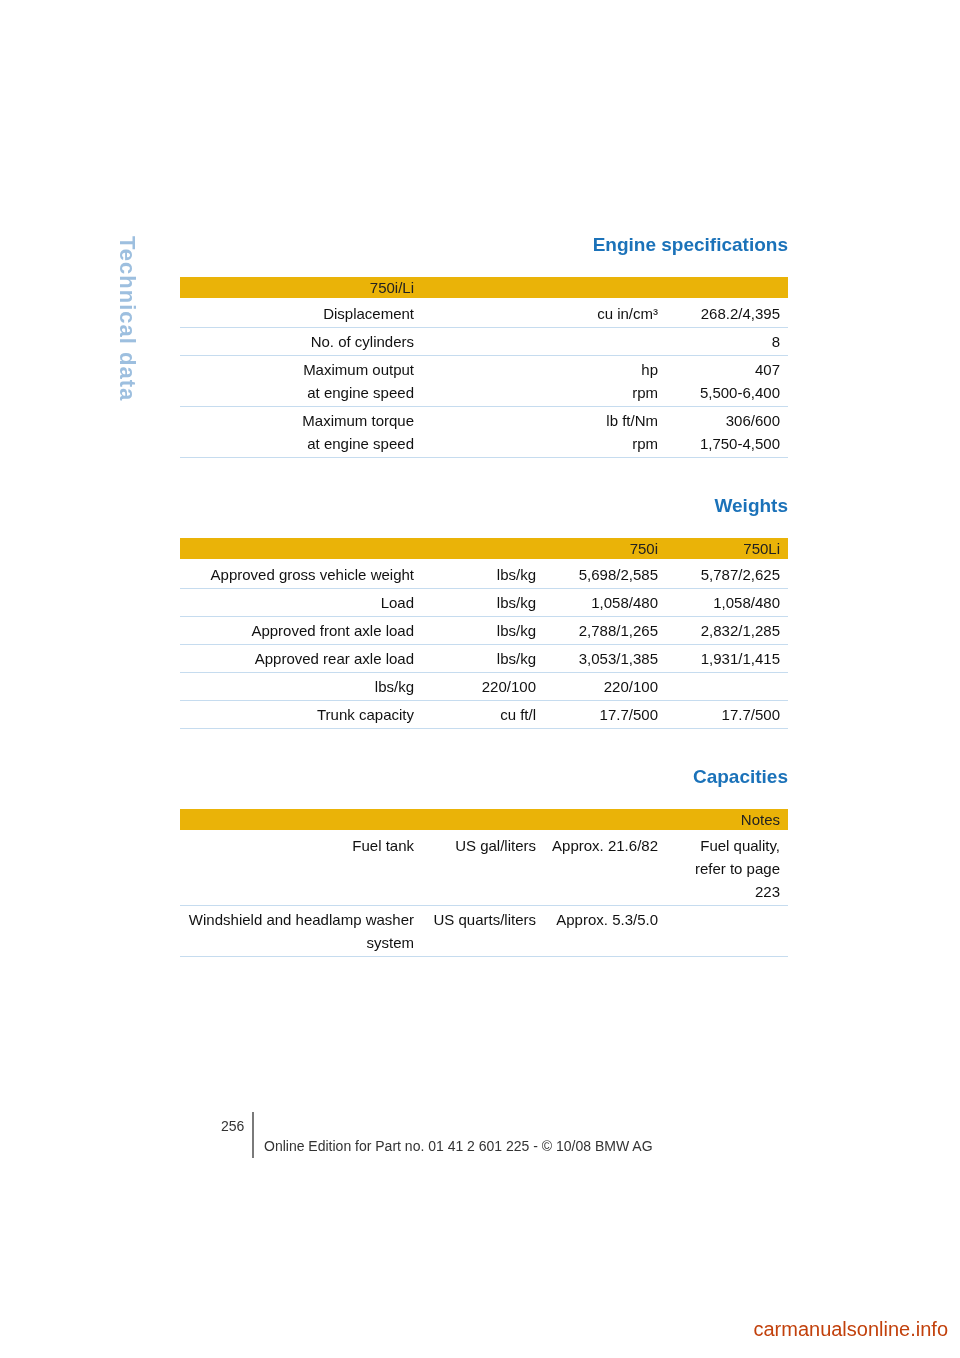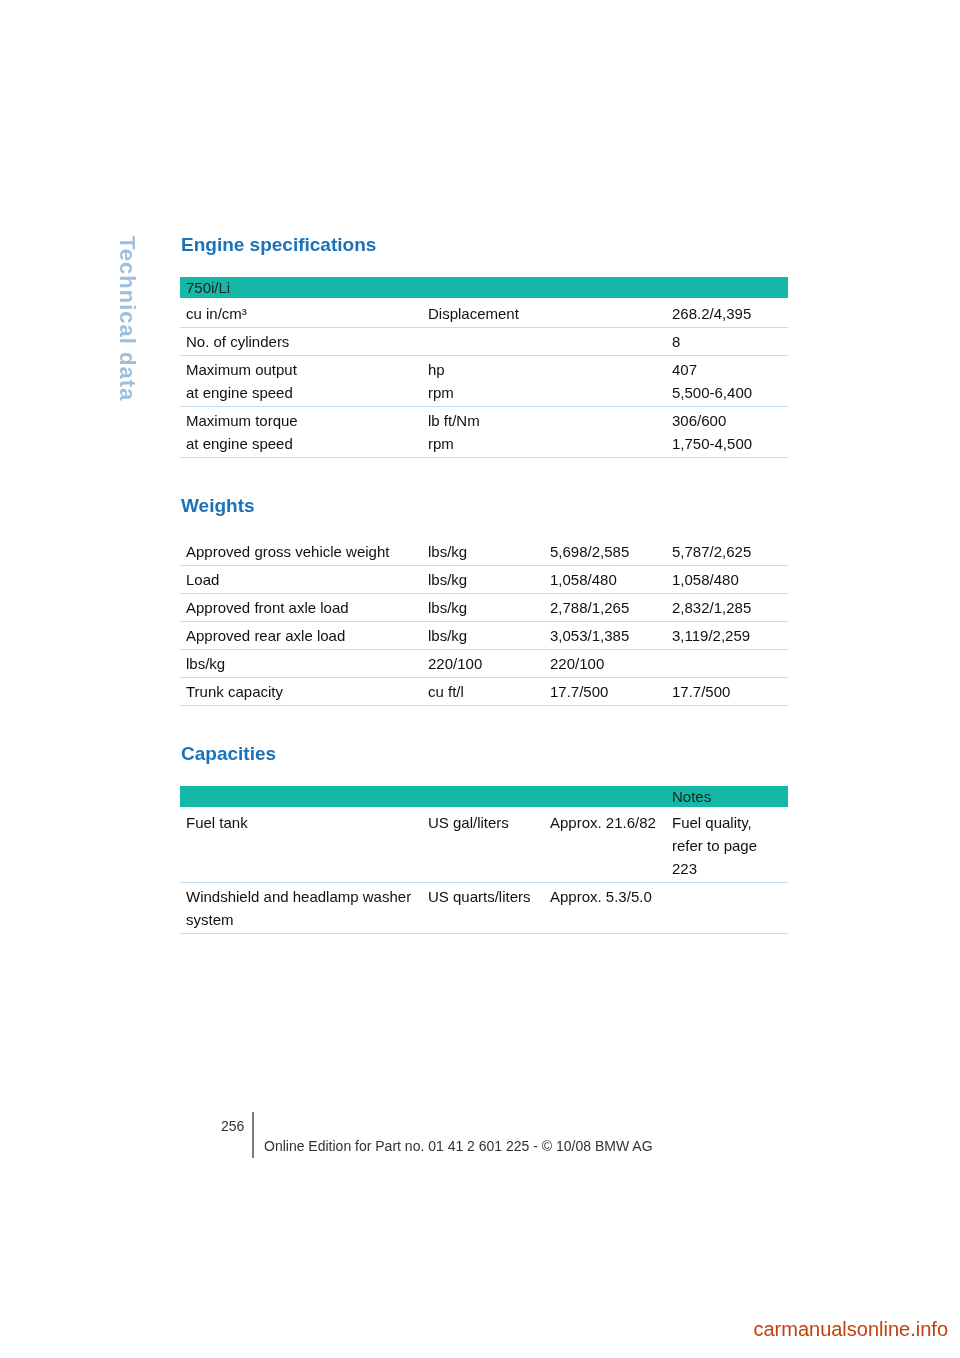--- a/index.html
+++ b/index.html
@@ -30,26 +30,26 @@
     width: 608px;
   }
 
   h2.section-title {
     color: #1b72b9;
     font-size: 19px;
     font-weight: bold;
     line-height: 22px;
     margin: 0 0 21px 1px;
   }
-  .section { margin-bottom: 37px; }
+  .section { margin-bottom: 37px; text-align: right; }
 
   .dtable { width: 100%; font-size: 15px; }
 
   .thead {
-    background: #14b8a6;
+    background: #eab308;
     height: 21px;
     line-height: 21px;
     display: grid;
     margin-bottom: 2px;
     color: #222;
   }
   .trow {
     display: grid;
     border-bottom: 1px solid #c6dcef;
     padding: 2px 0 2px 0;
@@ -84,22 +84,22 @@
   <div class="section">
     <h2 class="section-title">Engine specifications</h2>
     <div class="dtable">
       <div class="thead cols-engine">
         <div class="cell">750i/Li</div>
         <div class="cell"></div>
         <div class="cell"></div>
       </div>
 
       <div class="trow cols-engine">
+        <div class="cell">Displacement</div>
         <div class="cell">cu in/cm³</div>
-        <div class="cell">Displacement</div>
         <div class="cell">268.2/4,395</div>
       </div>
 
       <div class="trow cols-engine">
         <div class="cell">No. of cylinders</div>
         <div class="cell"></div>
         <div class="cell">8</div>
       </div>
 
       <div class="trow cols-engine">
@@ -130,20 +130,26 @@
           <div>306/600</div>
           <div>1,750-4,500</div>
         </div>
       </div>
     </div>
   </div>
 
   <div class="section">
     <h2 class="section-title">Weights</h2>
     <div class="dtable">
+      <div class="thead cols-four">
+        <div class="cell"></div>
+        <div class="cell"></div>
+        <div class="cell">750i</div>
+        <div class="cell">750Li</div>
+      </div>
 
       <div class="trow cols-four">
         <div class="cell">Approved gross vehicle weight</div>
         <div class="cell">lbs/kg</div>
         <div class="cell">5,698/2,585</div>
         <div class="cell">5,787/2,625</div>
       </div>
 
       <div class="trow cols-four">
         <div class="cell">Load</div>
@@ -156,21 +162,21 @@
         <div class="cell">Approved front axle load</div>
         <div class="cell">lbs/kg</div>
         <div class="cell">2,788/1,265</div>
         <div class="cell">2,832/1,285</div>
       </div>
 
       <div class="trow cols-four">
         <div class="cell">Approved rear axle load</div>
         <div class="cell">lbs/kg</div>
         <div class="cell">3,053/1,385</div>
-        <div class="cell">3,119/2,259</div>
+        <div class="cell">1,931/1,415</div>
       </div>
 
       <div class="trow cols-four">
         <div class="cell">lbs/kg</div>
         <div class="cell">220/100</div>
         <div class="cell">220/100</div>
       </div>
 
       <div class="trow cols-four">
         <div class="cell">Trunk capacity</div>

